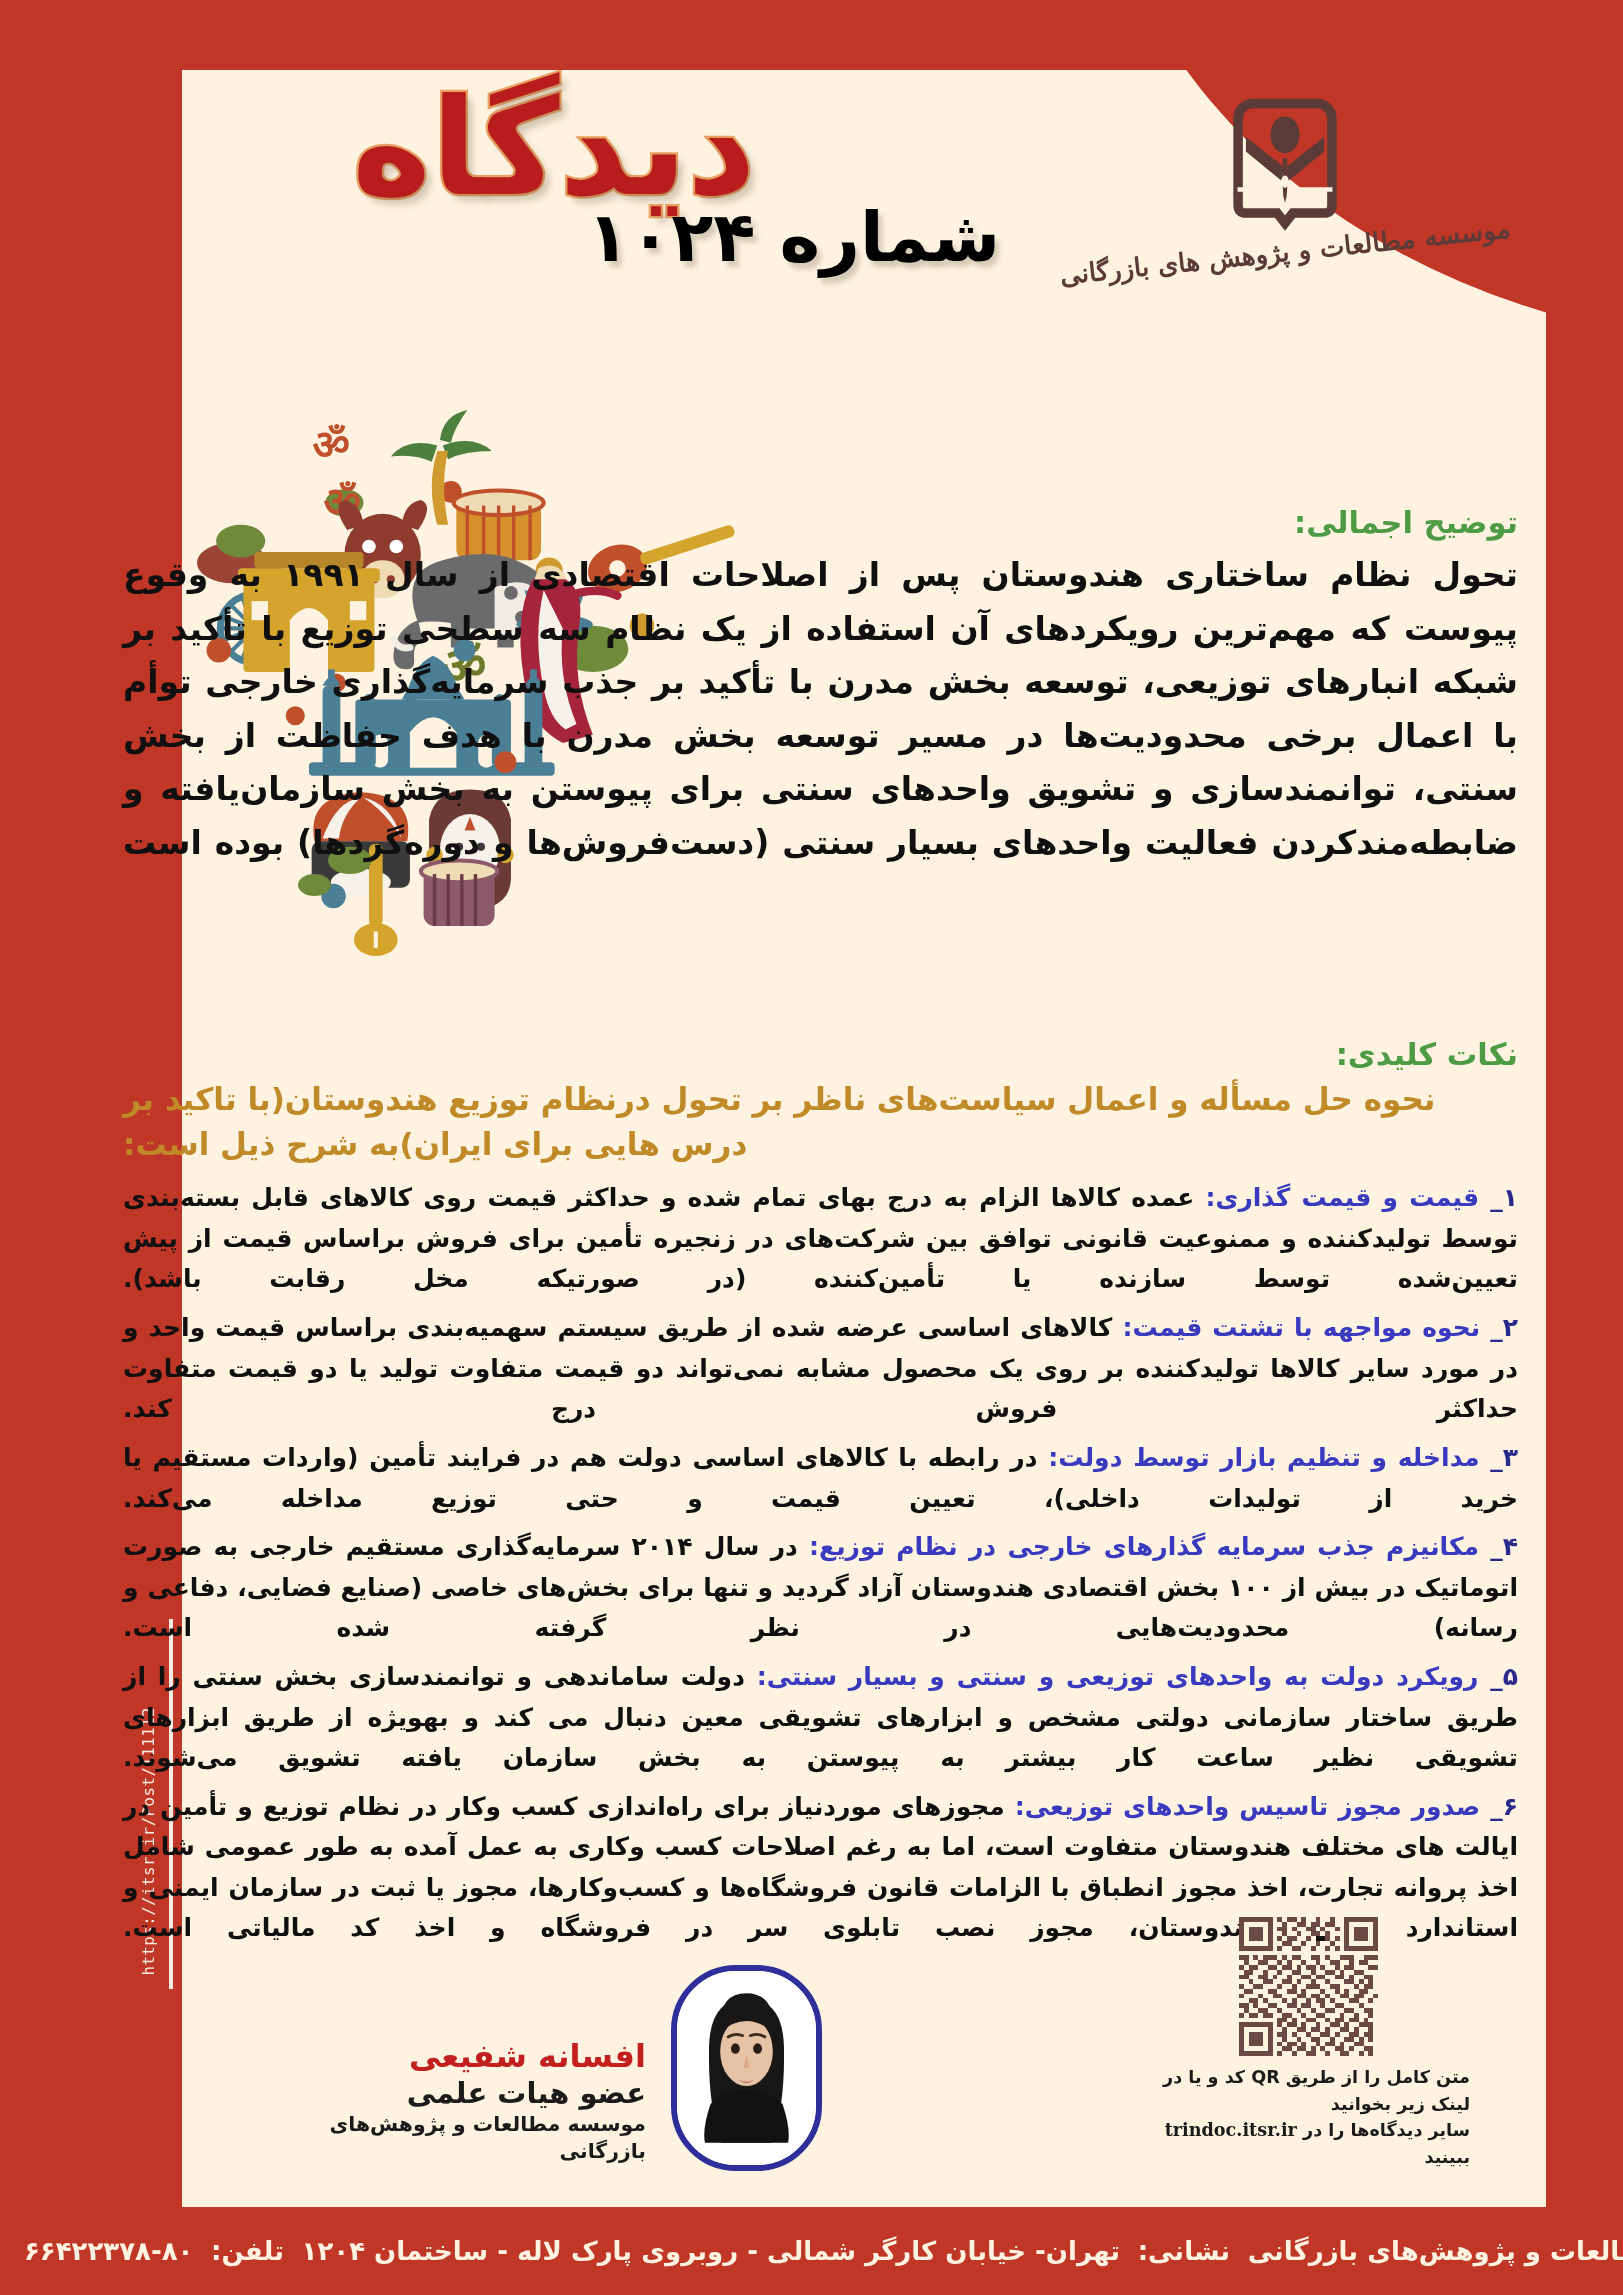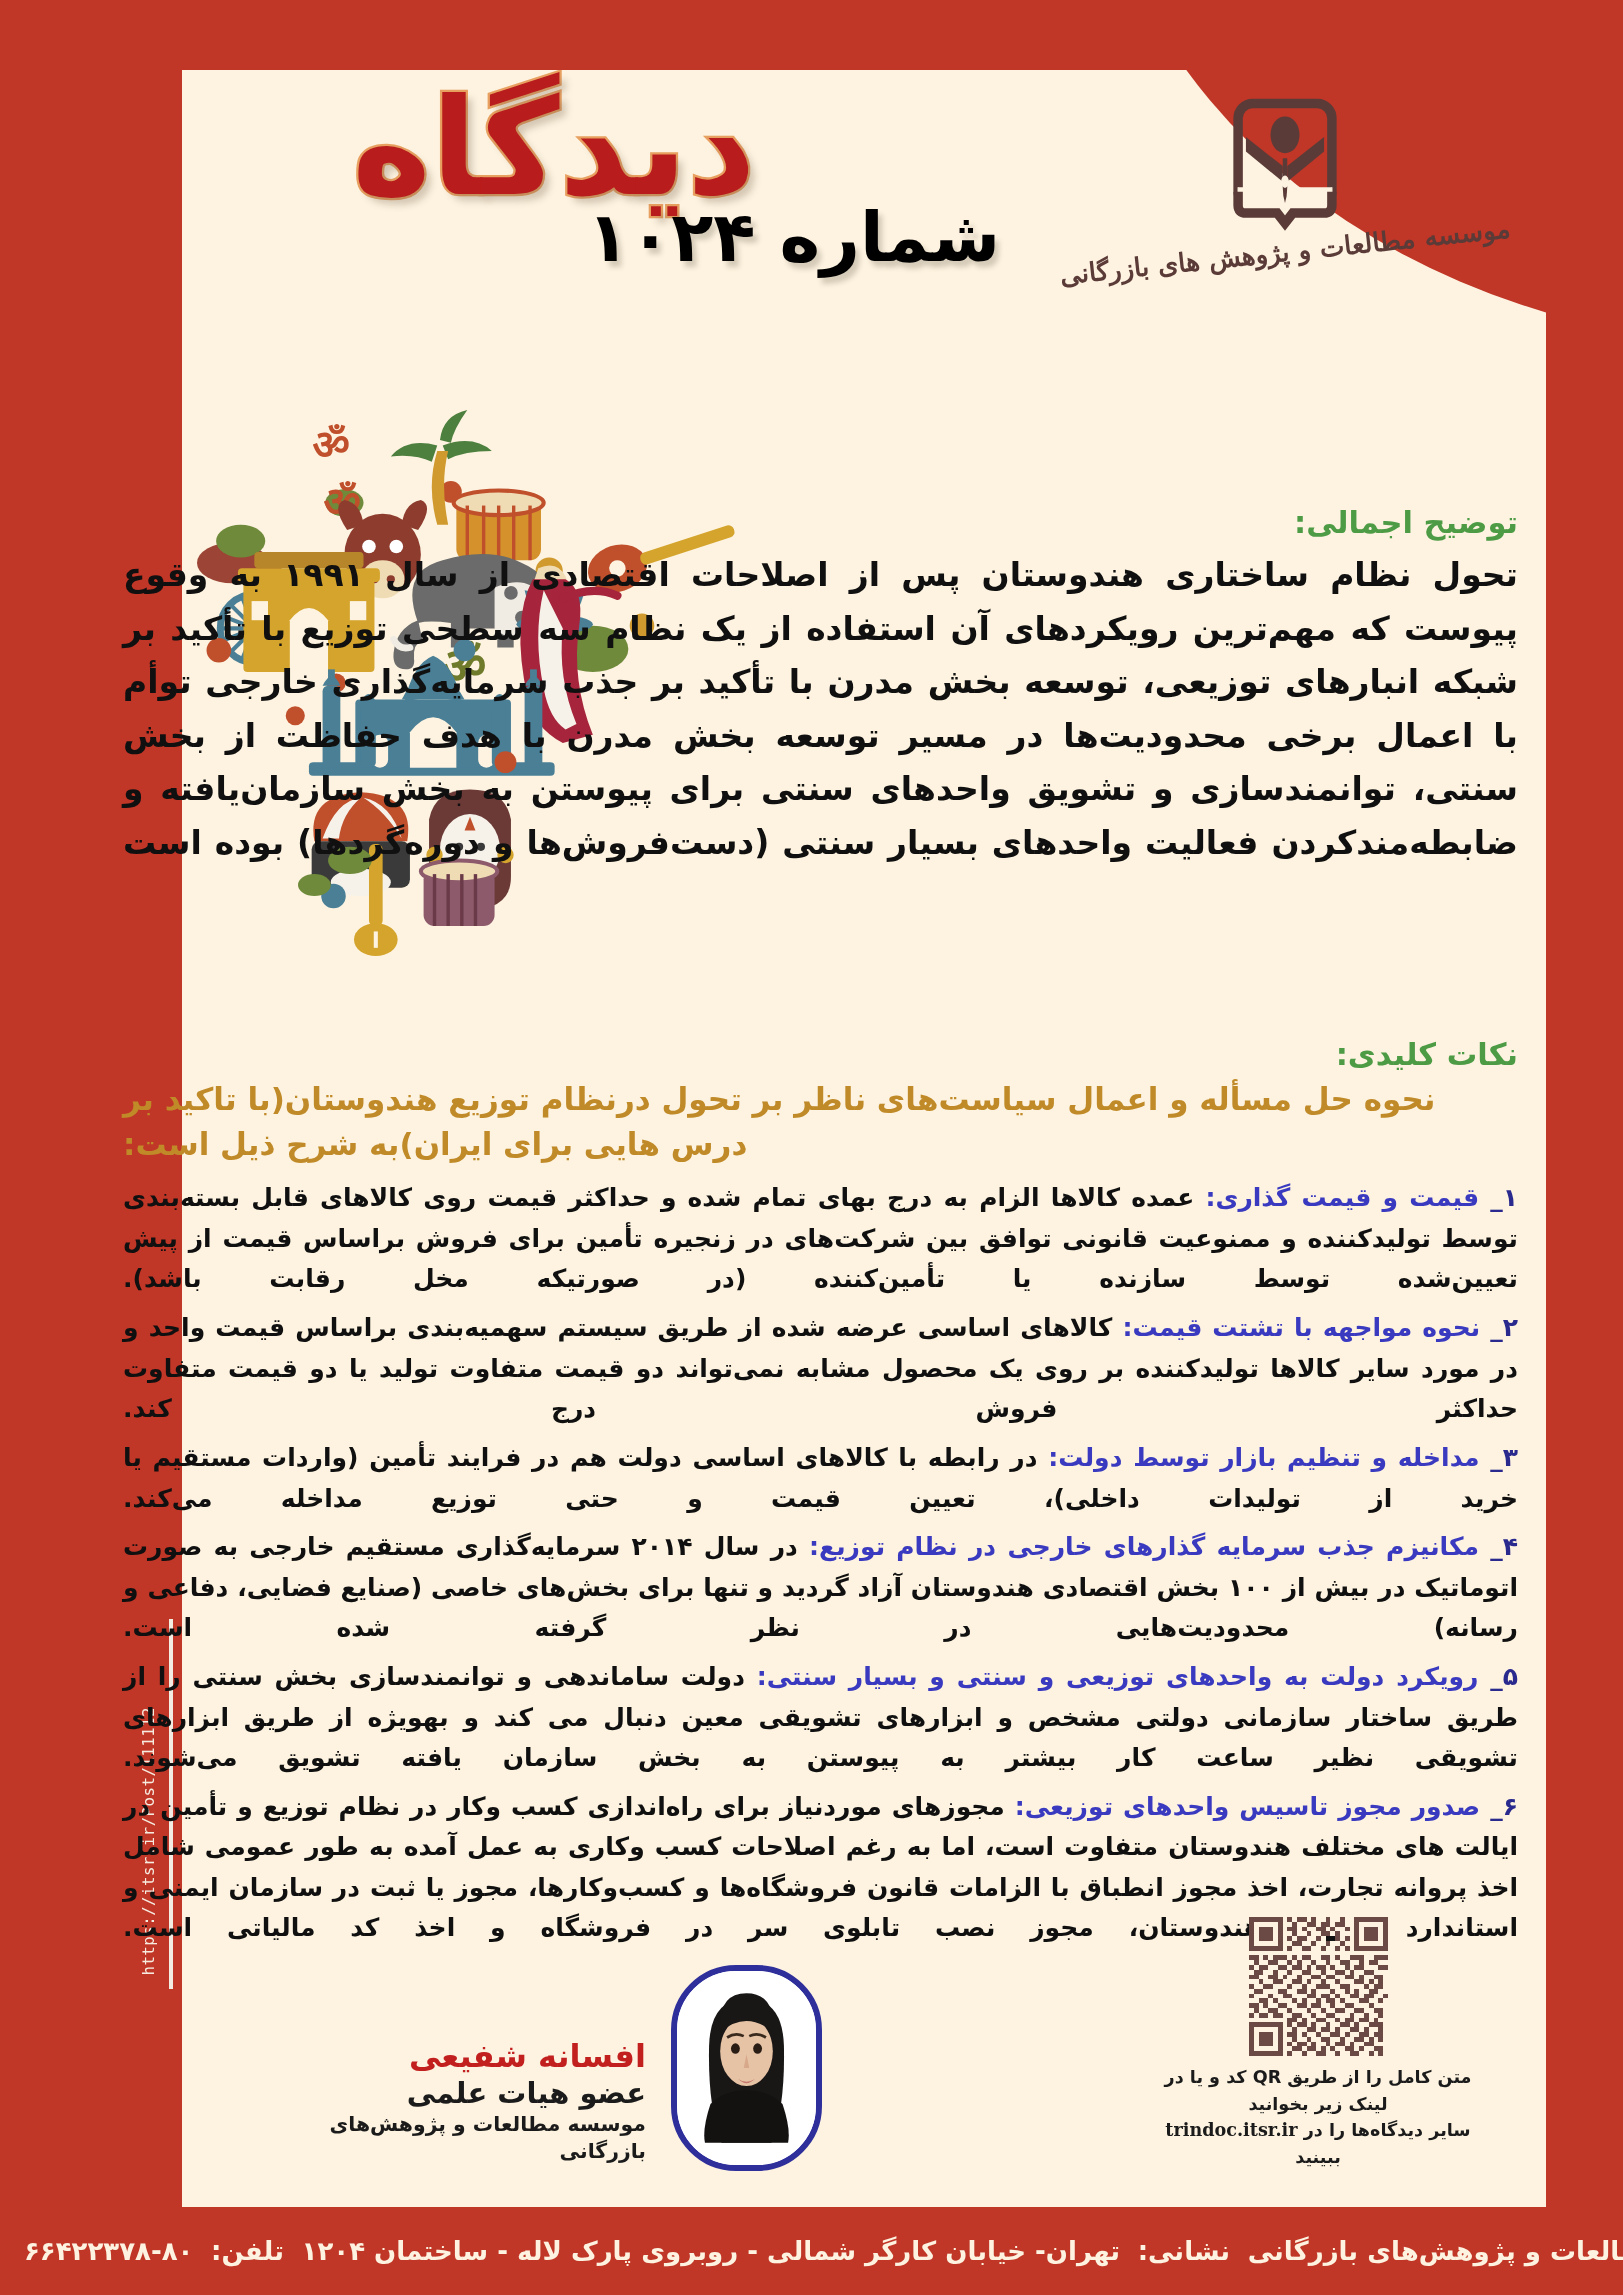--- a/index.html
+++ b/index.html
@@ -127,22 +127,22 @@
   .author-photo{
     width:139px;height:194px;border:6px solid #2f2f9c;border-radius:65px;
     overflow:hidden;background:#fff;flex:0 0 auto;position:relative;
   }
   .author-meta{padding-bottom:6.5px;text-align:right;}
   .author-name{color:#c21f1f;font-size:32px;font-weight:900;line-height:1.15;}
   .author-role{color:#1b1b1b;font-size:29px;font-weight:700;line-height:1.25;}
   .author-org{color:#1b1b1b;font-size:20.4px;font-weight:700;line-height:1.3;}
   
   .qr-block{
-    position:absolute;right:66px;bottom:37px;width:324px;
-    z-index:5;text-align:center;
+    position:absolute;right:76px;bottom:37px;width:324px;
+    z-index:5;
   }
   .qr-canvas{
     width:139px;height:139px;margin:0 auto 8.3px auto;
     display:block;
   }
   .qr-caption{color:#1b1b1b;font-size:17.6px;line-height:1.5;font-weight:700;}
   .qr-caption .lnk{font-family:"DejaVu Serif","Liberation Serif",serif;direction:ltr;display:inline-block;}
   
   .footer-bar{
     position:absolute;left:0;right:0;bottom:0;height:88px;

